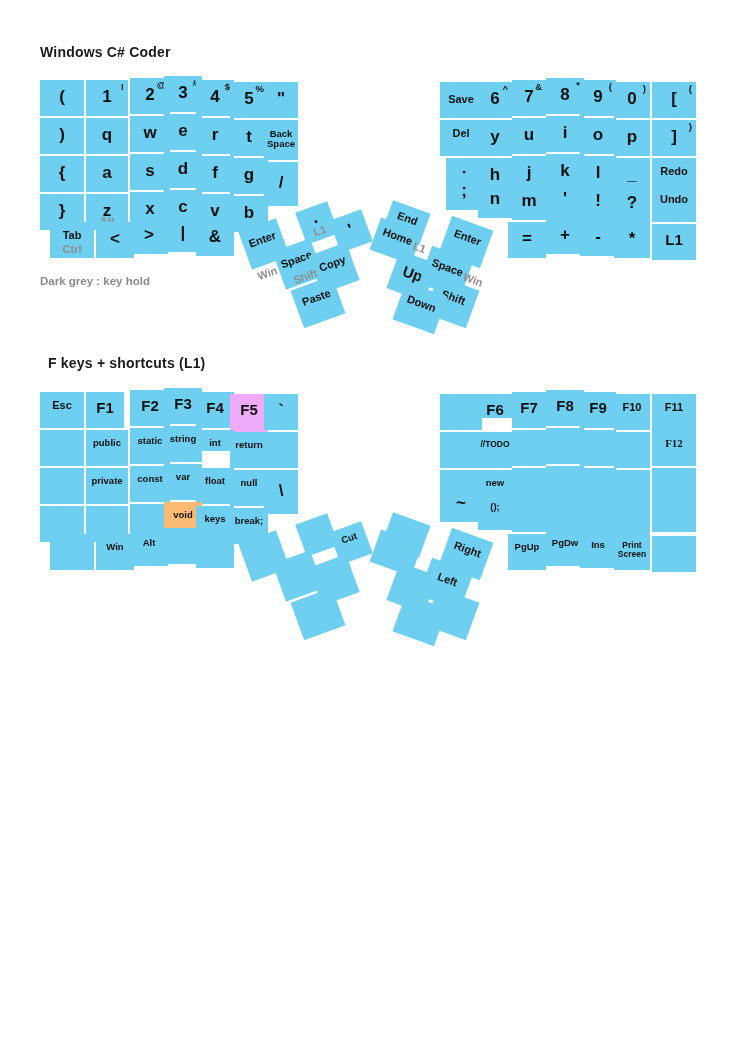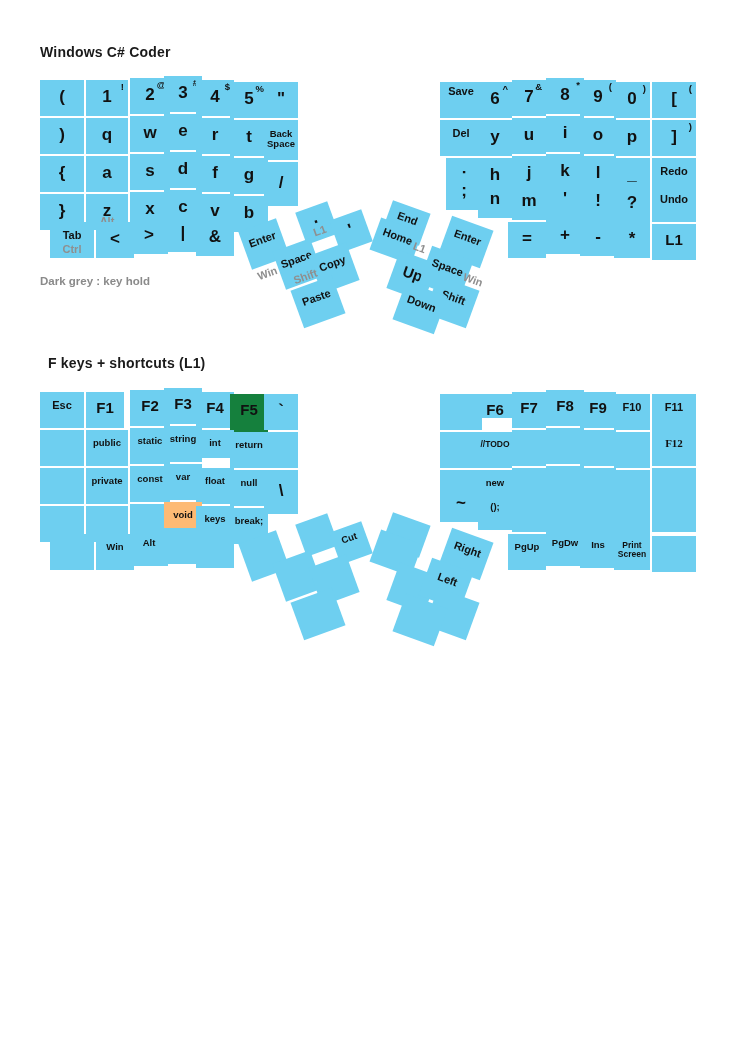--- a/index.html
+++ b/index.html
@@ -184,21 +184,21 @@
       <span class="lbl c med" style="top: 10px;">Space</span>
       <span class="lbl med grey" style="left: 40px; top: 13px; color: rgb(143, 143, 143);">Win</span>
     </div>
     <div class="key" style="left: 430px; top: 282px; width: 44px; height: 40px; background: rgb(110, 207, 240); transform: rotate(20deg);">
       <span class="lbl c med" style="top: 10px;">Shift</span>
     </div>
     <div class="key" style="left: 398px; top: 288px; width: 44px; height: 40px; background: rgb(110, 207, 240); transform: rotate(20deg);">
       <span class="lbl c med" style="top: 10px;">Down</span>
     </div>
     <div class="key" style="left: 440px; top: 82px; width: 42px; height: 36px; background: rgb(110, 207, 240);">
-      <span class="lbl c med" style="top: 4px; text-align: center;">Save</span>
+      <span class="lbl c med" style="top: 12px; text-align: center;">Save</span>
     </div>
     <div class="key" style="left: 478px; top: 82px; width: 34px; height: 36px; background: rgb(110, 207, 240);">
       <span class="lbl c xbig" style="top: 8px;">6</span>
       <span class="lbl small" style="right: 4px; left: 0px; top: 2px; text-align: right; color: rgb(17, 17, 17); width: 100%; padding-right: 4px; box-sizing: border-box;">^</span>
     </div>
     <div class="key" style="left: 512px; top: 80px; width: 34px; height: 36px; background: rgb(110, 207, 240);">
       <span class="lbl c xbig" style="top: 8px;">7</span>
       <span class="lbl small" style="right: 4px; left: 0px; top: 2px; text-align: right; color: rgb(17, 17, 17); width: 100%; padding-right: 4px; box-sizing: border-box;">&amp;</span>
     </div>
     <div class="key" style="left: 546px; top: 78px; width: 38px; height: 36px; background: rgb(110, 207, 240);">
@@ -304,37 +304,37 @@
     </div>
     <div class="key" style="left: 130px; top: 390px; width: 40px; height: 36px; background: rgb(110, 207, 240);">
       <span class="lbl c big" style="top: 8px;">F2</span>
     </div>
     <div class="key" style="left: 164px; top: 388px; width: 38px; height: 36px; background: rgb(110, 207, 240);">
       <span class="lbl c big" style="top: 8px;">F3</span>
     </div>
     <div class="key" style="left: 196px; top: 392px; width: 38px; height: 36px; background: rgb(110, 207, 240);">
       <span class="lbl c big" style="top: 8px;">F4</span>
     </div>
-    <div class="key" style="left: 230px; top: 394px; width: 38px; height: 52px; background: #15803d;">
+    <div class="key" style="left: 230px; top: 394px; width: 38px; height: 52px; background: #f0abfc;">
       <span class="lbl c big" style="top: 8px;">F5</span>
     </div>
     <div class="key" style="left: 264px; top: 394px; width: 34px; height: 36px; background: rgb(110, 207, 240);">
       <span class="lbl c xbig" style="top: 8px;">`</span>
     </div>
     <div class="key" style="left: 40px; top: 430px; width: 44px; height: 36px; background: rgb(110, 207, 240);"></div>
     <div class="key" style="left: 86px; top: 430px; width: 42px; height: 36px; background: rgb(110, 207, 240);">
       <span class="lbl c small" style="top: 8px;">public</span>
     </div>
     <div class="key" style="left: 130px; top: 428px; width: 40px; height: 36px; background: rgb(110, 207, 240);">
       <span class="lbl c small" style="top: 8px;">static</span>
     </div>
     <div class="key" style="left: 164px; top: 426px; width: 38px; height: 36px; background: rgb(110, 207, 240);">
       <span class="lbl c small" style="top: 8px;">string</span>
     </div>
-    <div class="key" style="left: 196px; top: 430px; width: 38px; height: 28px; background: rgb(110, 207, 240);">
+    <div class="key" style="left: 196px; top: 430px; width: 38px; height: 21px; background: rgb(110, 207, 240);">
       <span class="lbl c small" style="top: 8px;">int</span>
     </div>
     <div class="key" style="left: 230px; top: 432px; width: 38px; height: 36px; background: rgb(110, 207, 240);">
       <span class="lbl c small" style="top: 8px;">return</span>
     </div>
     <div class="key" style="left: 264px; top: 432px; width: 34px; height: 36px; background: rgb(110, 207, 240);"></div>
     <div class="key" style="left: 40px; top: 468px; width: 44px; height: 36px; background: rgb(110, 207, 240);"></div>
     <div class="key" style="left: 86px; top: 468px; width: 42px; height: 36px; background: rgb(110, 207, 240);">
       <span class="lbl c small" style="top: 8px;">private</span>
     </div>

